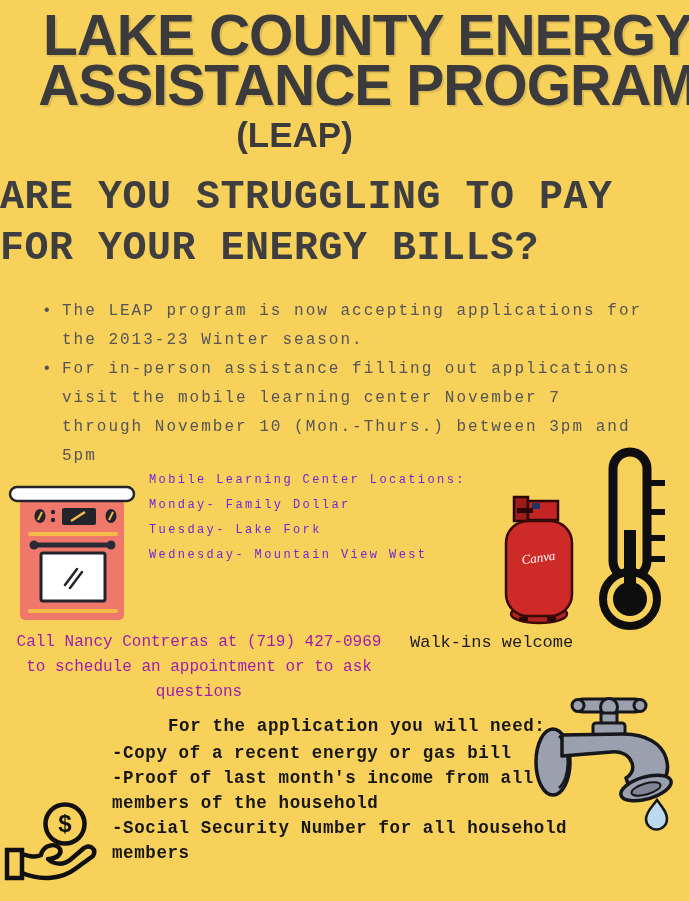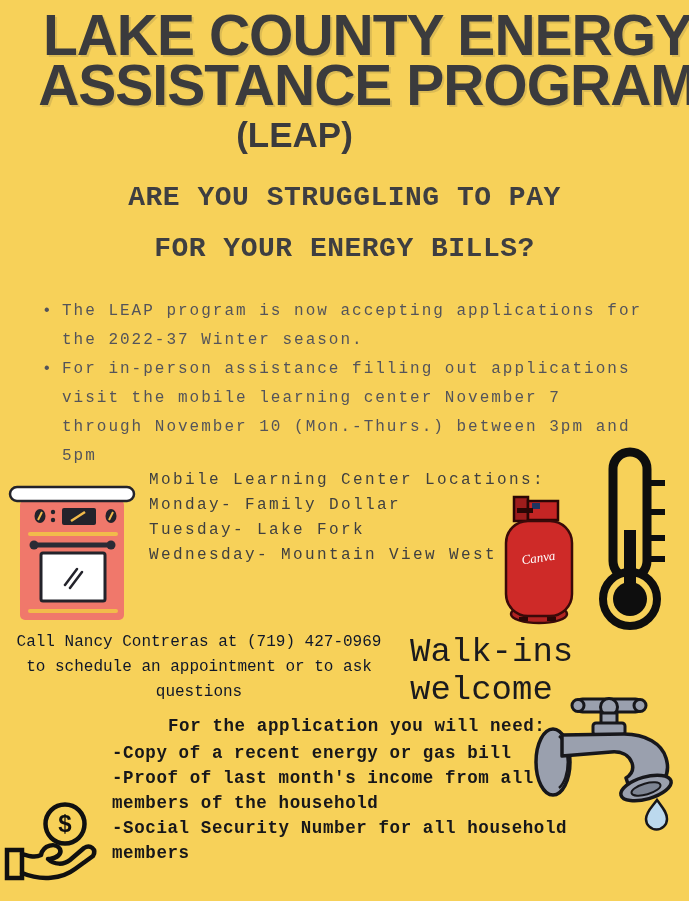--- a/index.html
+++ b/index.html
@@ -17,41 +17,41 @@
     color:#3B3B3D;text-shadow:2px 2px 0 rgba(60,60,60,0.14);
     white-space:pre-line;
     margin-left:23px;
   }
   .leap{
     top:115px;left:0;width:589px;text-align:center;
     font-family:"Liberation Sans", sans-serif;
     font-weight:bold;font-size:35px;color:#3B3B3D;
   }
   .headline{
-    top:172px;left:0;width:689px;text-align:center;
-    font-weight:bold;font-size:28px;line-height:51px;letter-spacing:0.5px;
+    top:172px;left:0;width:689px;text-align:left;
+    font-weight:bold;font-size:40px;line-height:51px;letter-spacing:0.5px;
     color:#3E3E41;white-space:pre-line;
   }
   .bullets{
     top:297px;left:40px;width:628px;margin:0;padding:0;list-style:none;
     font-size:16px;line-height:29px;letter-spacing:2px;color:#54545A;
   }
   .bullets li{position:relative;padding-left:22px;white-space:pre-line;}
   .bullets li::before{content:"•";position:absolute;left:2px;top:0;}
   .locations{
     top:468px;left:149px;
-    font-size:16px;line-height:25px;letter-spacing:2.4px;color:#404040;
+    font-size:12px;line-height:25px;letter-spacing:2.4px;color:#6d28d9;
   }
   .contact{
     top:630px;left:0;width:398px;text-align:center;
-    font-size:16px;line-height:25px;color:#0f172a;white-space:pre-line;
+    font-size:16px;line-height:25px;color:#a21caf;white-space:pre-line;
   }
   .walkins{
     top:633px;left:410px;width:270px;
-    font-size:34px;color:#1B1B1E;
+    font-size:17px;color:#1B1B1E;
   }
   .app-heading{
     top:716px;left:168px;
     font-weight:bold;font-size:17.5px;letter-spacing:0.6px;color:#17171A;
   }
   .app-list{
     top:741px;left:112px;width:480px;
     font-weight:bold;font-size:17.5px;line-height:25px;letter-spacing:0.6px;
     color:#17171A;
   }
@@ -64,21 +64,21 @@
 <div class="poster">
 
   <div class="abs title">LAKE COUNTY ENERGY
 ASSISTANCE PROGRAM</div>
   <div class="abs leap">(LEAP)</div>
   <div class="abs headline">ARE YOU STRUGGLING TO PAY
 FOR YOUR ENERGY BILLS?</div>
 
   <ul class="abs bullets">
     <li>The LEAP program is now accepting applications for
-the 2022-37 Winter season.</li>
+the 2013-23 Winter season.</li>
     <li>For in-person assistance filling out applications
 visit the mobile learning center November 7
 through November 10 (Mon.-Thurs.) between 3pm and
 5pm</li>
   </ul>
 
   <div class="abs locations">
     <div>Mobile Learning Center Locations:</div>
     <div>Monday- Family Dollar</div>
     <div>Tuesday- Lake Fork</div>

